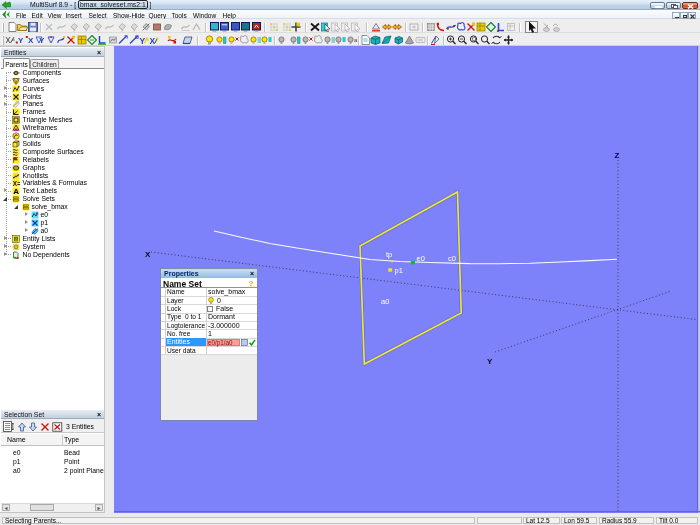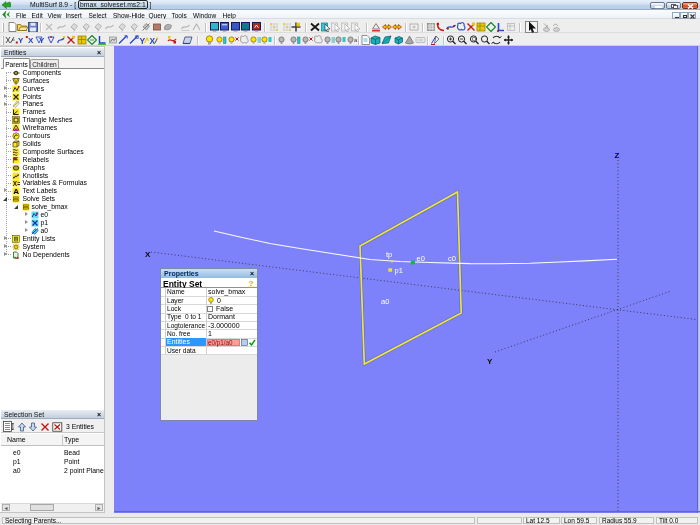--- a/index.html
+++ b/index.html
@@ -689,21 +689,21 @@
 <text x="614.5" y="158" font-size="8" fill="#0a0a0a" font-weight="bold">Z</text>
 <rect x="697" y="46" width="1.2" height="467" fill="#6165c8"></rect>
 <rect x="698.2" y="46" width="1.8" height="467" fill="#c6cae8"></rect>
 <rect x="114" y="511" width="586" height="1.2" fill="#6165c8"></rect>
 </svg>
 <div style="left:160px;top:268px;width:98px;height:153px;background:#ececec;border:1px solid #8088a8;"></div>
 <div style="left:161px;top:269px;width:96px;height:9px;background:linear-gradient(180deg,#c9dff5,#93bae2);"></div>
 <span style="left:164px;top:269.5px;font-size:7px;font-weight:bold;color:#002a6c;">Properties</span>
 <span style="left:250px;top:269.5px;font-size:7px;font-weight:bold;color:#000;">×</span>
 <div style="left:161px;top:278px;width:96px;height:10px;background:#ffffff;border-bottom:1px solid #909090;"></div>
-<span style="left:163px;top:278.5px;font-size:8.5px;font-weight:bold;color:#000;">Entity Set</span>
+<span style="left:163px;top:278.5px;font-size:8.5px;font-weight:bold;color:#000;">Name Set</span>
 <svg style="left:246px;top:278.5px" width="10" height="9" viewBox="0 0 10 9">
       <text x="2.5" y="7" font-size="8" font-weight="bold" fill="#d0a800">?</text>
       <path d="M1.5,8.3 h7.5" stroke="#c8a000" stroke-width="1"></path>
     </svg>
 <div style="left:161px;top:288px;width:96px;height:67px;background:#ffffff;"></div>
 <div style="left:161px;top:295.85px;width:96px;height:1px;background:#d8d8d8;"></div>
 <span style="left:167px;top:288.3px;font-size:6.6px;color:#000;white-space:nowrap;">Name</span>
 <span style="left:208px;top:288.3px;font-size:7px;color:#000;white-space:nowrap;">solve_bmax</span>
 <div style="left:161px;top:304.20000000000005px;width:96px;height:1px;background:#d8d8d8;"></div>
 <span style="left:167px;top:296.65000000000003px;font-size:6.6px;color:#000;white-space:nowrap;">Layer</span>

